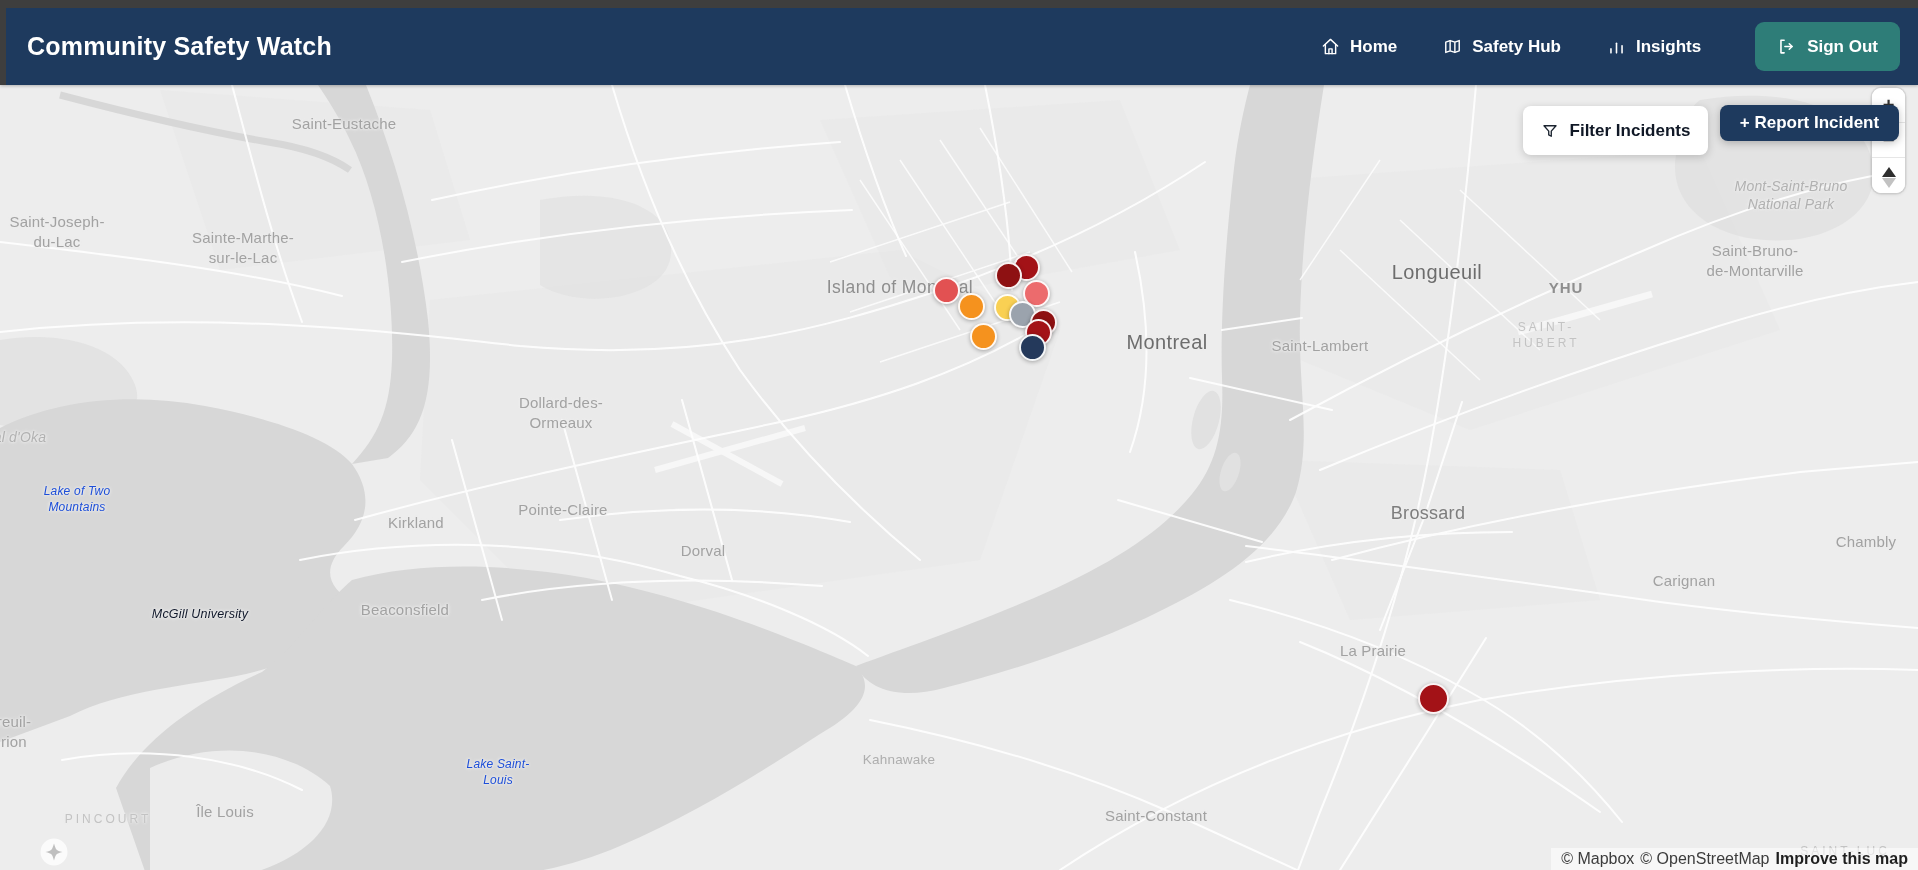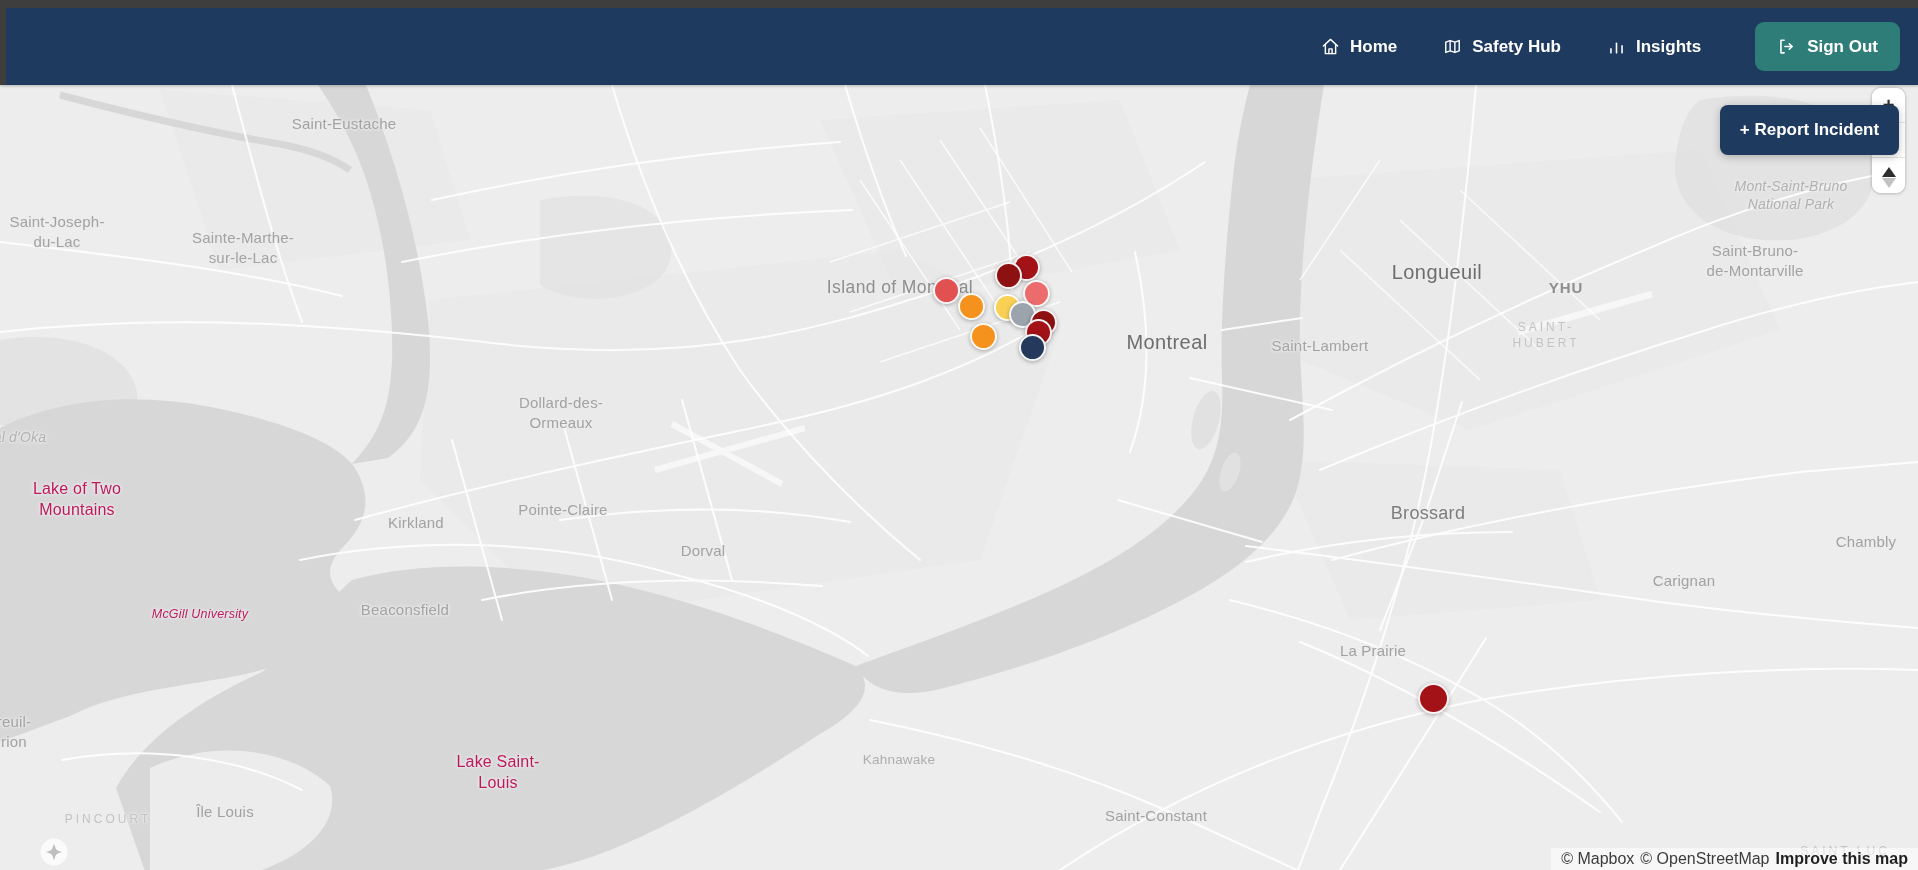--- a/index.html
+++ b/index.html
@@ -25,34 +25,34 @@
   .map{position:absolute;inset:0;background:#ededed;z-index:1;cursor:grab;}
   .map-art{position:absolute;left:0;top:0;width:1918px;height:870px;}
 
   
   .lbl{position:absolute;transform:translate(-50%,-50%);text-align:center;white-space:nowrap;color:#a2a2a2;font-size:15px;letter-spacing:.2px;line-height:1.3;z-index:2;
        text-shadow:0 0 2px #ededed,0 0 3px #ededed,0 0 4px #ededed;}
   .lbl.town-sm{font-size:13.5px;color:#aeaeae;}
   .lbl.region{font-size:17.5px;color:#8e8e8e;letter-spacing:.4px;}
   .lbl.city{font-size:20px;color:#6d6d6d;letter-spacing:.4px;}
   .lbl.city2{font-size:18px;color:#7d7d7d;letter-spacing:.3px;}
-  .lbl.water{font-size:16px;color:#be185d;}
+  .lbl.water{font-style:italic;font-size:12px;color:#1d4ed8;}
   .lbl.park{font-style:italic;font-size:14px;color:#b1b1b1;}
-  .lbl.poi{font-style:italic;font-size:12.5px;color:#be185d;}
+  .lbl.poi{font-style:italic;font-size:12.5px;color:#0f172a;}
   .lbl.caps{font-size:12px;letter-spacing:3px;color:#c3c3c3;}
   .lbl.airport{font-size:15px;color:#8f8f8f;font-weight:700;letter-spacing:1px;}
 
   
   .marker{position:absolute;border-radius:50%;border:2px solid rgba(255,255,255,.95);box-shadow:0 1px 4px rgba(0,0,0,.3);z-index:5;cursor:pointer;}
 
   
   .btn-filter{position:absolute;left:1523px;top:106px;width:185px;height:49px;background:#fff;border:none;border-radius:8px;display:flex;align-items:center;justify-content:center;gap:11px;font-size:17px;font-weight:600;color:#101826;box-shadow:0 2px 8px rgba(0,0,0,.18);z-index:10;cursor:pointer;}
   .btn-filter .icon{width:18px;height:18px;color:#1c2430;}
   .btn-filter .icon svg{width:18px;height:18px;display:block;}
-  .btn-report{position:absolute;left:1720px;top:105px;width:179px;height:50px;background:#1e3a5e;border:none;border-radius:8px;color:#fff;font-size:17px;font-weight:700;z-index:11;box-shadow:0 2px 8px rgba(0,0,0,.25);cursor:pointer;}
+  .btn-report{position:absolute;left:1720px;top:105px;width:179px;height:36px;background:#1e3a5e;border:none;border-radius:8px;color:#fff;font-size:17px;font-weight:700;z-index:11;box-shadow:0 2px 8px rgba(0,0,0,.25);cursor:pointer;}
 
   
   .zoomctl{position:absolute;left:1872px;top:88px;width:33px;background:#fff;border-radius:9px;box-shadow:0 0 0 1.5px rgba(0,0,0,.07),0 1px 4px rgba(0,0,0,.12);z-index:6;overflow:hidden;}
   .zoomctl button{display:block;width:100%;height:35px;background:#fff;border:none;border-bottom:1px solid #e6e6e6;font-size:20px;font-weight:700;color:#333;padding:0;cursor:pointer;line-height:1;}
   .zoomctl button:last-child{border-bottom:none;}
   .tri-up{display:block;margin:3px auto 1px;width:0;height:0;border-left:7px solid transparent;border-right:7px solid transparent;border-bottom:10px solid #2e2e2e;}
   .tri-down{display:block;margin:1px auto 0;width:0;height:0;border-left:7px solid transparent;border-right:7px solid transparent;border-top:10px solid #c2c2c2;}
 
   
   .mapbox-logo{position:absolute;left:12px;top:837px;display:flex;align-items:center;gap:6px;z-index:8;cursor:pointer;flex-direction:column;}
@@ -262,20 +262,28 @@
         <div class="marker" style="left: 957.5px; top: 292.5px; width: 27px; height: 27px; background: rgb(245, 146, 30);"></div>
         <div class="marker" style="left: 993.5px; top: 293.5px; width: 27px; height: 27px; background: rgb(249, 208, 83);"></div>
         <div class="marker" style="left: 1008.5px; top: 300.5px; width: 27px; height: 27px; background: rgb(155, 163, 173);"></div>
         <div class="marker" style="left: 1029.5px; top: 308.5px; width: 27px; height: 27px; background: rgb(142, 17, 18);"></div>
         <div class="marker" style="left: 1024.5px; top: 318.5px; width: 27px; height: 27px; background: rgb(163, 18, 23);"></div>
         <div class="marker" style="left: 969.5px; top: 322.5px; width: 27px; height: 27px; background: rgb(245, 146, 30);"></div>
         <div class="marker" style="left: 1018.5px; top: 333.5px; width: 27px; height: 27px; background: rgb(36, 57, 91);"></div>
         <div class="marker" style="left: 1417.5px; top: 682.5px; width: 31px; height: 31px; background: rgb(163, 18, 23);"></div>
       </div>
 
+    <button class="btn-filter">
+      <span class="icon">
+          <svg viewBox="0 0 24 24" fill="none" stroke="currentColor" stroke-width="1.8" stroke-linejoin="round">
+            <path d="M4 5h16l-6.3 7.2V19l-3.4-1.8v-5L4 5z"></path>
+          </svg>
+        </span>
+      <span>Filter Incidents</span>
+    </button>
     <button class="btn-report">+ Report Incident</button>
 
     <div class="zoomctl">
       <button>+</button>
       <button>−</button>
       <button>
         <span class="tri-up"></span>
         <span class="tri-down"></span>
       </button>
     </div>
@@ -289,20 +297,21 @@
     </div>
 
     <div class="attribution">
       <a>© Mapbox</a>
       <a>© OpenStreetMap</a>
       <a class="improve">Improve this map</a>
     </div>
   </div>
 
   <header>
+    <div class="title">Community Safety Watch</div>
     <nav>
       <span id="nav-items" style="display:flex;align-items:center;gap:46px;">
           <button class="nav-item">
             <span class="icon">
               <svg viewBox="0 0 24 24" fill="none" stroke="currentColor" stroke-width="1.8" stroke-linejoin="round" stroke-linecap="round">
                 <path d="M3 11.5 12 3l9 8.5"></path>
                 <path d="M5.5 9.5V21h13V9.5"></path>
                 <path d="M10 21v-6h4v6"></path>
               </svg>
             </span>

